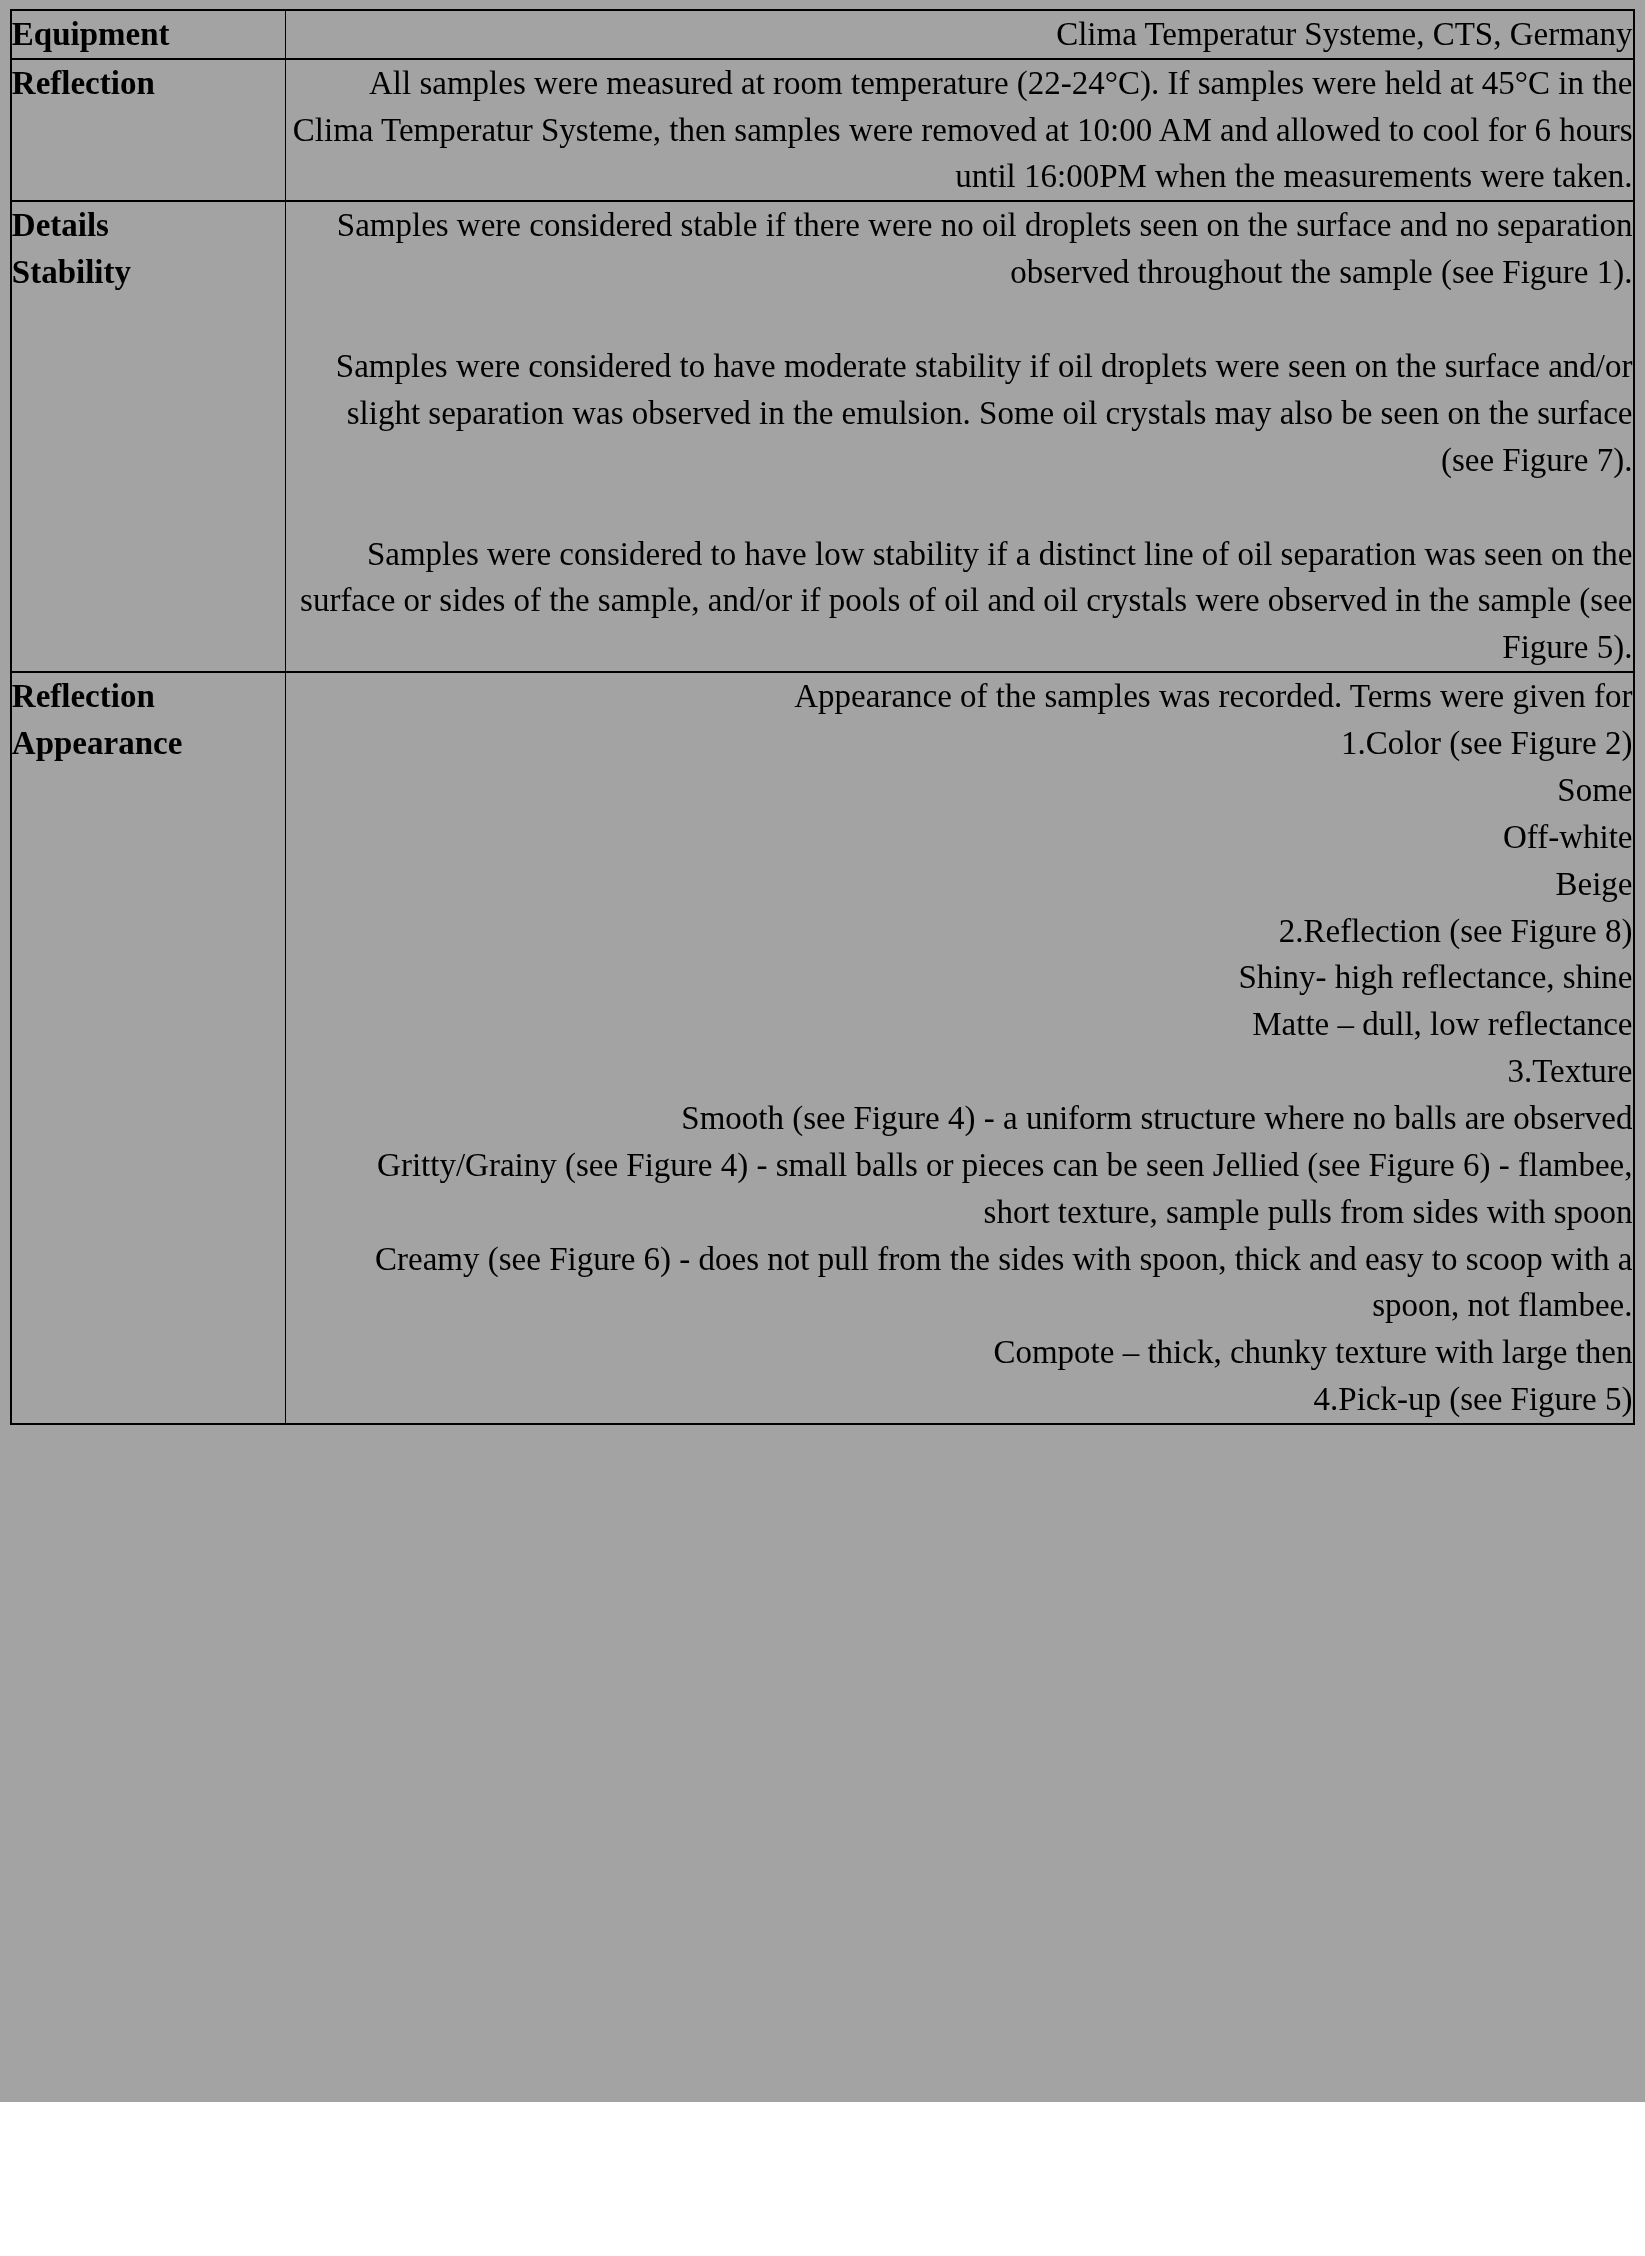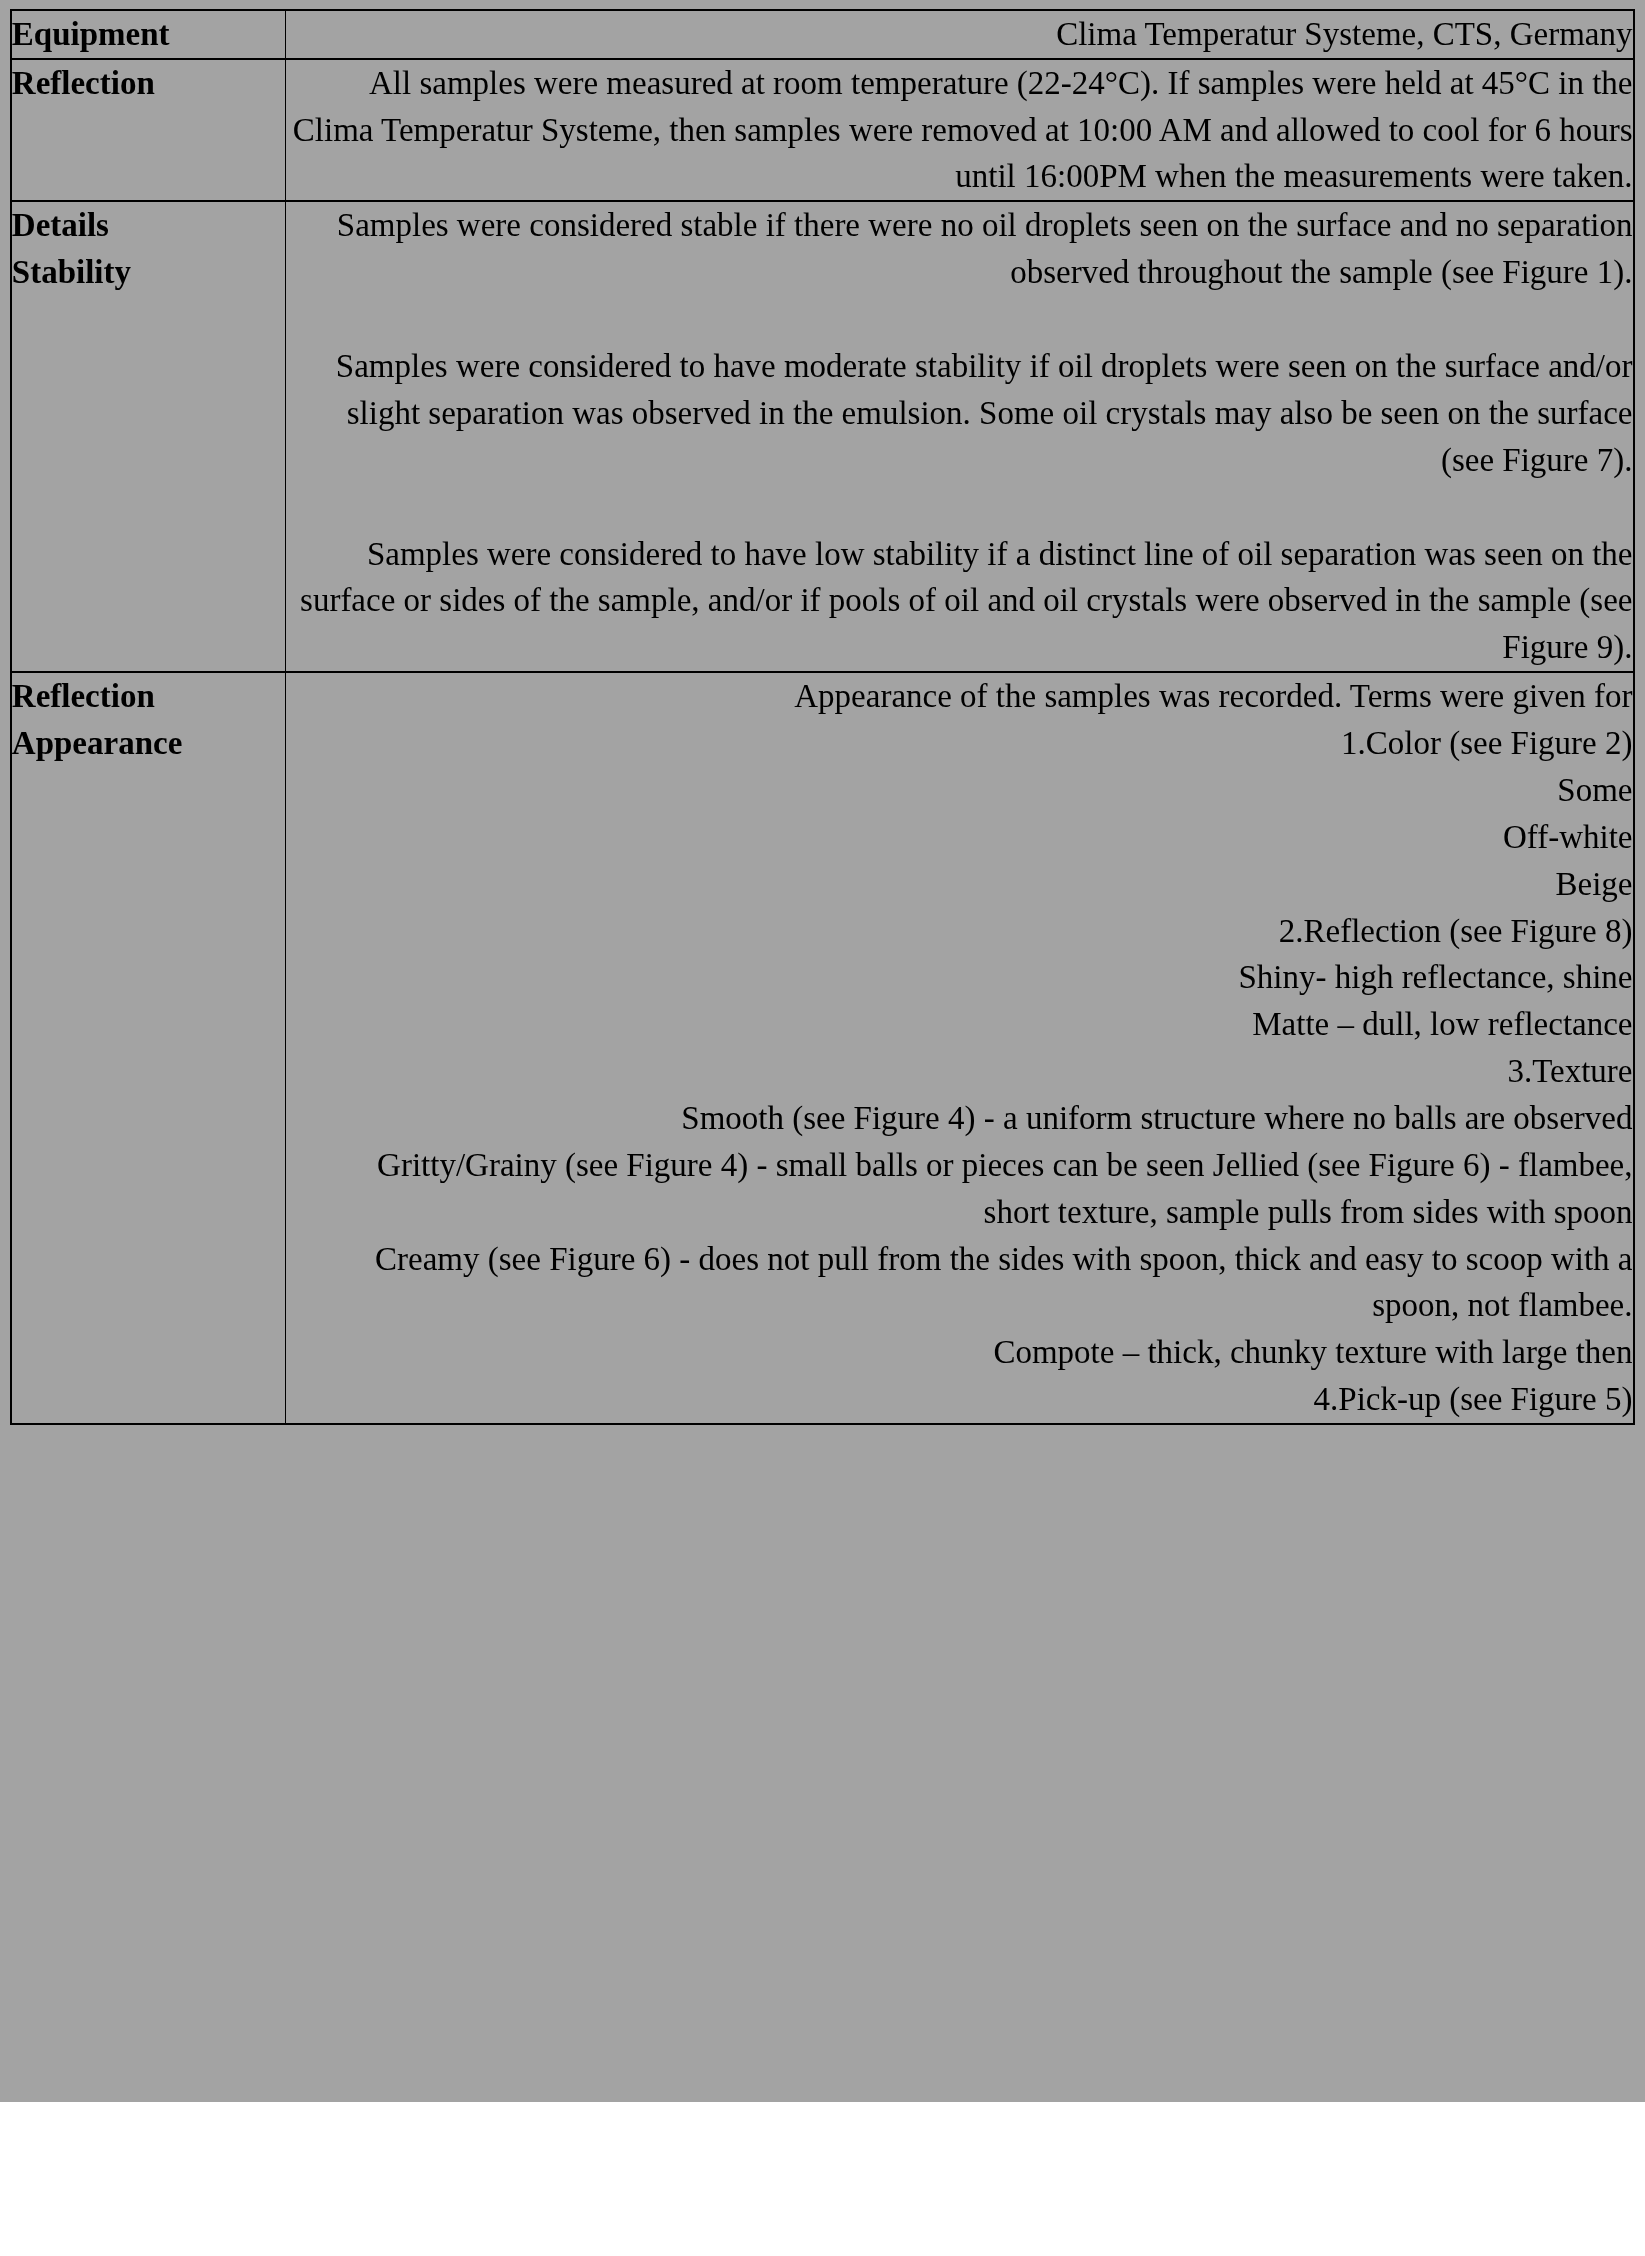--- a/index.html
+++ b/index.html
@@ -120,21 +120,21 @@
       <tr>
         <td class="label-cell">
           <span class="label-line">Details</span>
           <span class="label-line">Stability</span>
         </td>
         <td class="content-cell">
           <p class="para">Samples were considered stable if there were no oil droplets seen on the surface and no separation observed throughout the sample (see Figure 1).</p>
           <span class="blank-line"></span>
           <p class="para">Samples were considered to have moderate stability if oil droplets were seen on the surface and/or slight separation was observed in the emulsion. Some oil crystals may also be seen on the surface (see Figure 7).</p>
           <span class="blank-line"></span>
-          <p class="para">Samples were considered to have low stability if a distinct line of oil separation was seen on the surface or sides of the sample, and/or if pools of oil and oil crystals were observed in the sample (see Figure 9).</p>
+          <p class="para">Samples were considered to have low stability if a distinct line of oil separation was seen on the surface or sides of the sample, and/or if pools of oil and oil crystals were observed in the sample (see Figure 5).</p>
         </td>
       </tr>
 
       <tr>
         <td class="label-cell">
           <span class="label-line">Reflection</span>
           <span class="label-line">Appearance</span>
         </td>
         <td class="content-cell">
           <p class="para">Appearance of the samples was recorded. Terms were given for</p>

